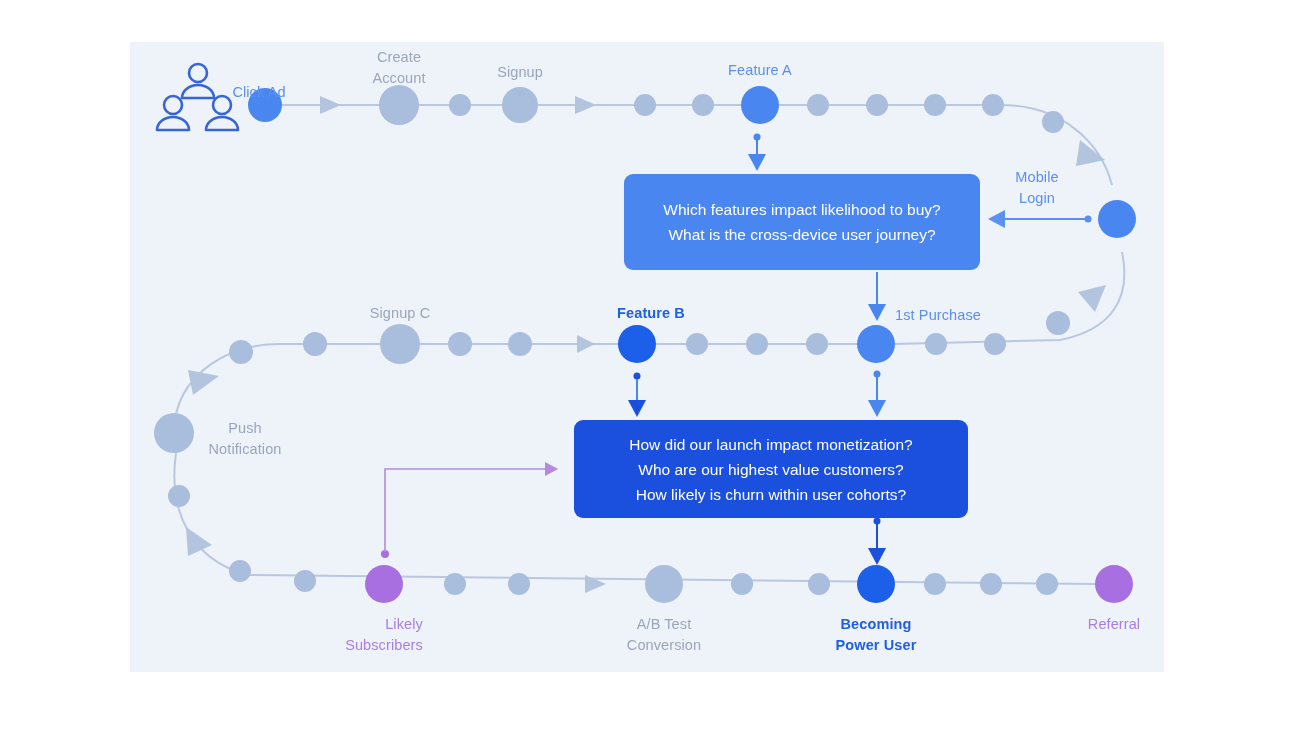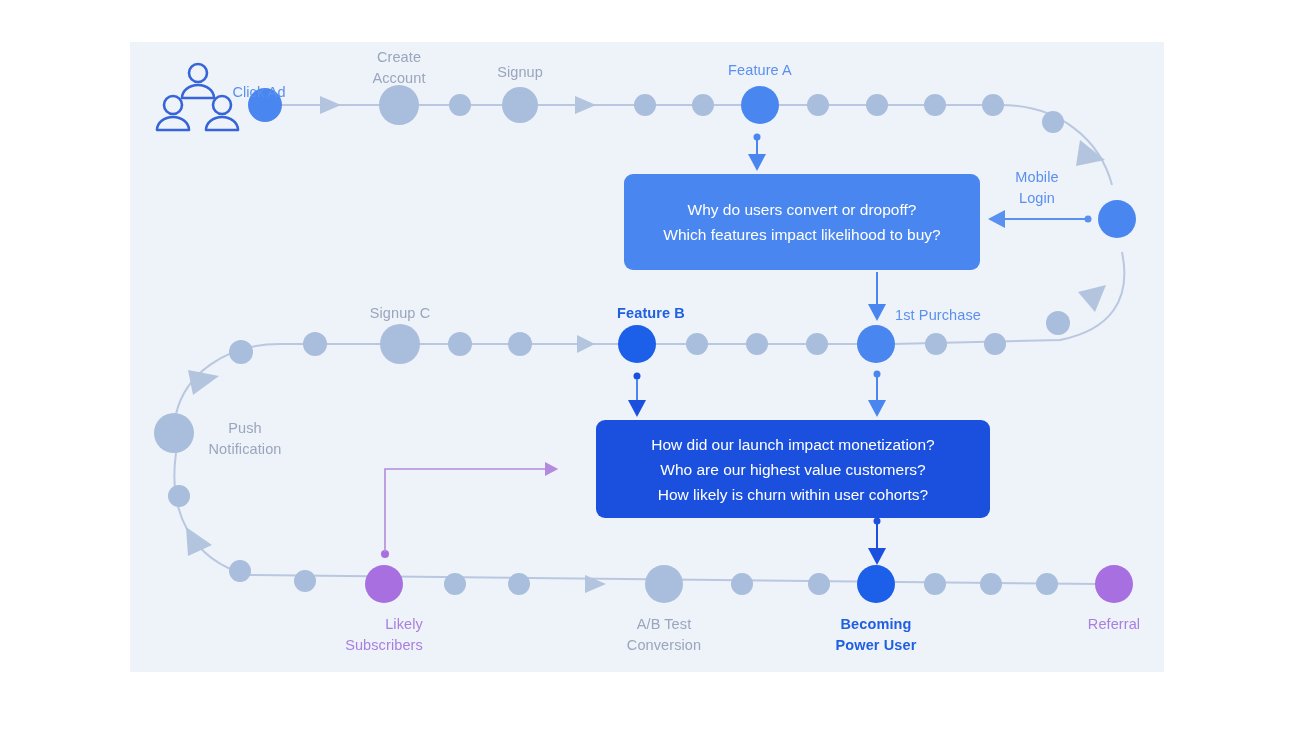--- a/index.html
+++ b/index.html
@@ -10,21 +10,21 @@
   .lbl{position:absolute;font-size:14.5px;line-height:20.5px;text-align:center;white-space:pre;
        letter-spacing:.1px;transform:translate(-50%,0);pointer-events:none;}
   .lbl-grey{color:#9aa6bd;}
   .lbl-blue{color:#5a90ef;}
   .lbl-blue-strong{color:#1f5fe0;font-weight:bold;}
   .lbl-purple{color:#a980e0;text-align:right;}
   .qbox{position:absolute;border-radius:9px;color:#ffffff;text-align:center;
         font-size:15.5px;line-height:25px;display:flex;align-items:center;justify-content:center;}
   .qbox span{display:block;white-space:pre;}
   #qbox1{left:624px;top:174px;width:356px;height:96px;background:#4a86f0;}
-  #qbox2{left:596px;top:420px;width:394px;height:98px;background:#1a50dd;}
+  #qbox2{left:574px;top:420px;width:394px;height:98px;background:#1a50dd;}
 </style>
 </head>
 <body>
 
 <div id="stage">
 
   <div id="panel"></div>
 
   <svg id="svgroot" viewBox="0 0 1300 731">
     <defs>
@@ -162,22 +162,22 @@
         <circle cx="1047" cy="584" r="11" fill="#a9bddc"></circle>
         <circle cx="1114" cy="584" r="19" fill="#a86fe0"></circle>
         <circle cx="1117" cy="219" r="19" fill="#4a86f0"></circle>
         <circle cx="174" cy="433" r="20" fill="#a9bddc"></circle>
         <circle cx="179" cy="496" r="11" fill="#a9bddc"></circle>
       </g>
   </svg>
 
   <div class="qbox" id="qbox1">
     <div>
-      <span>Why do users convert or dropoff?</span>
       <span>Which features impact likelihood to buy?</span>
+      <span>What is the cross-device user journey?</span>
     </div>
   </div>
   <div class="qbox" id="qbox2">
     <div>
       <span>How did our launch impact monetization?</span>
       <span>Who are our highest value customers?</span>
       <span>How likely is churn within user cohorts?</span>
     </div>
   </div>
 

